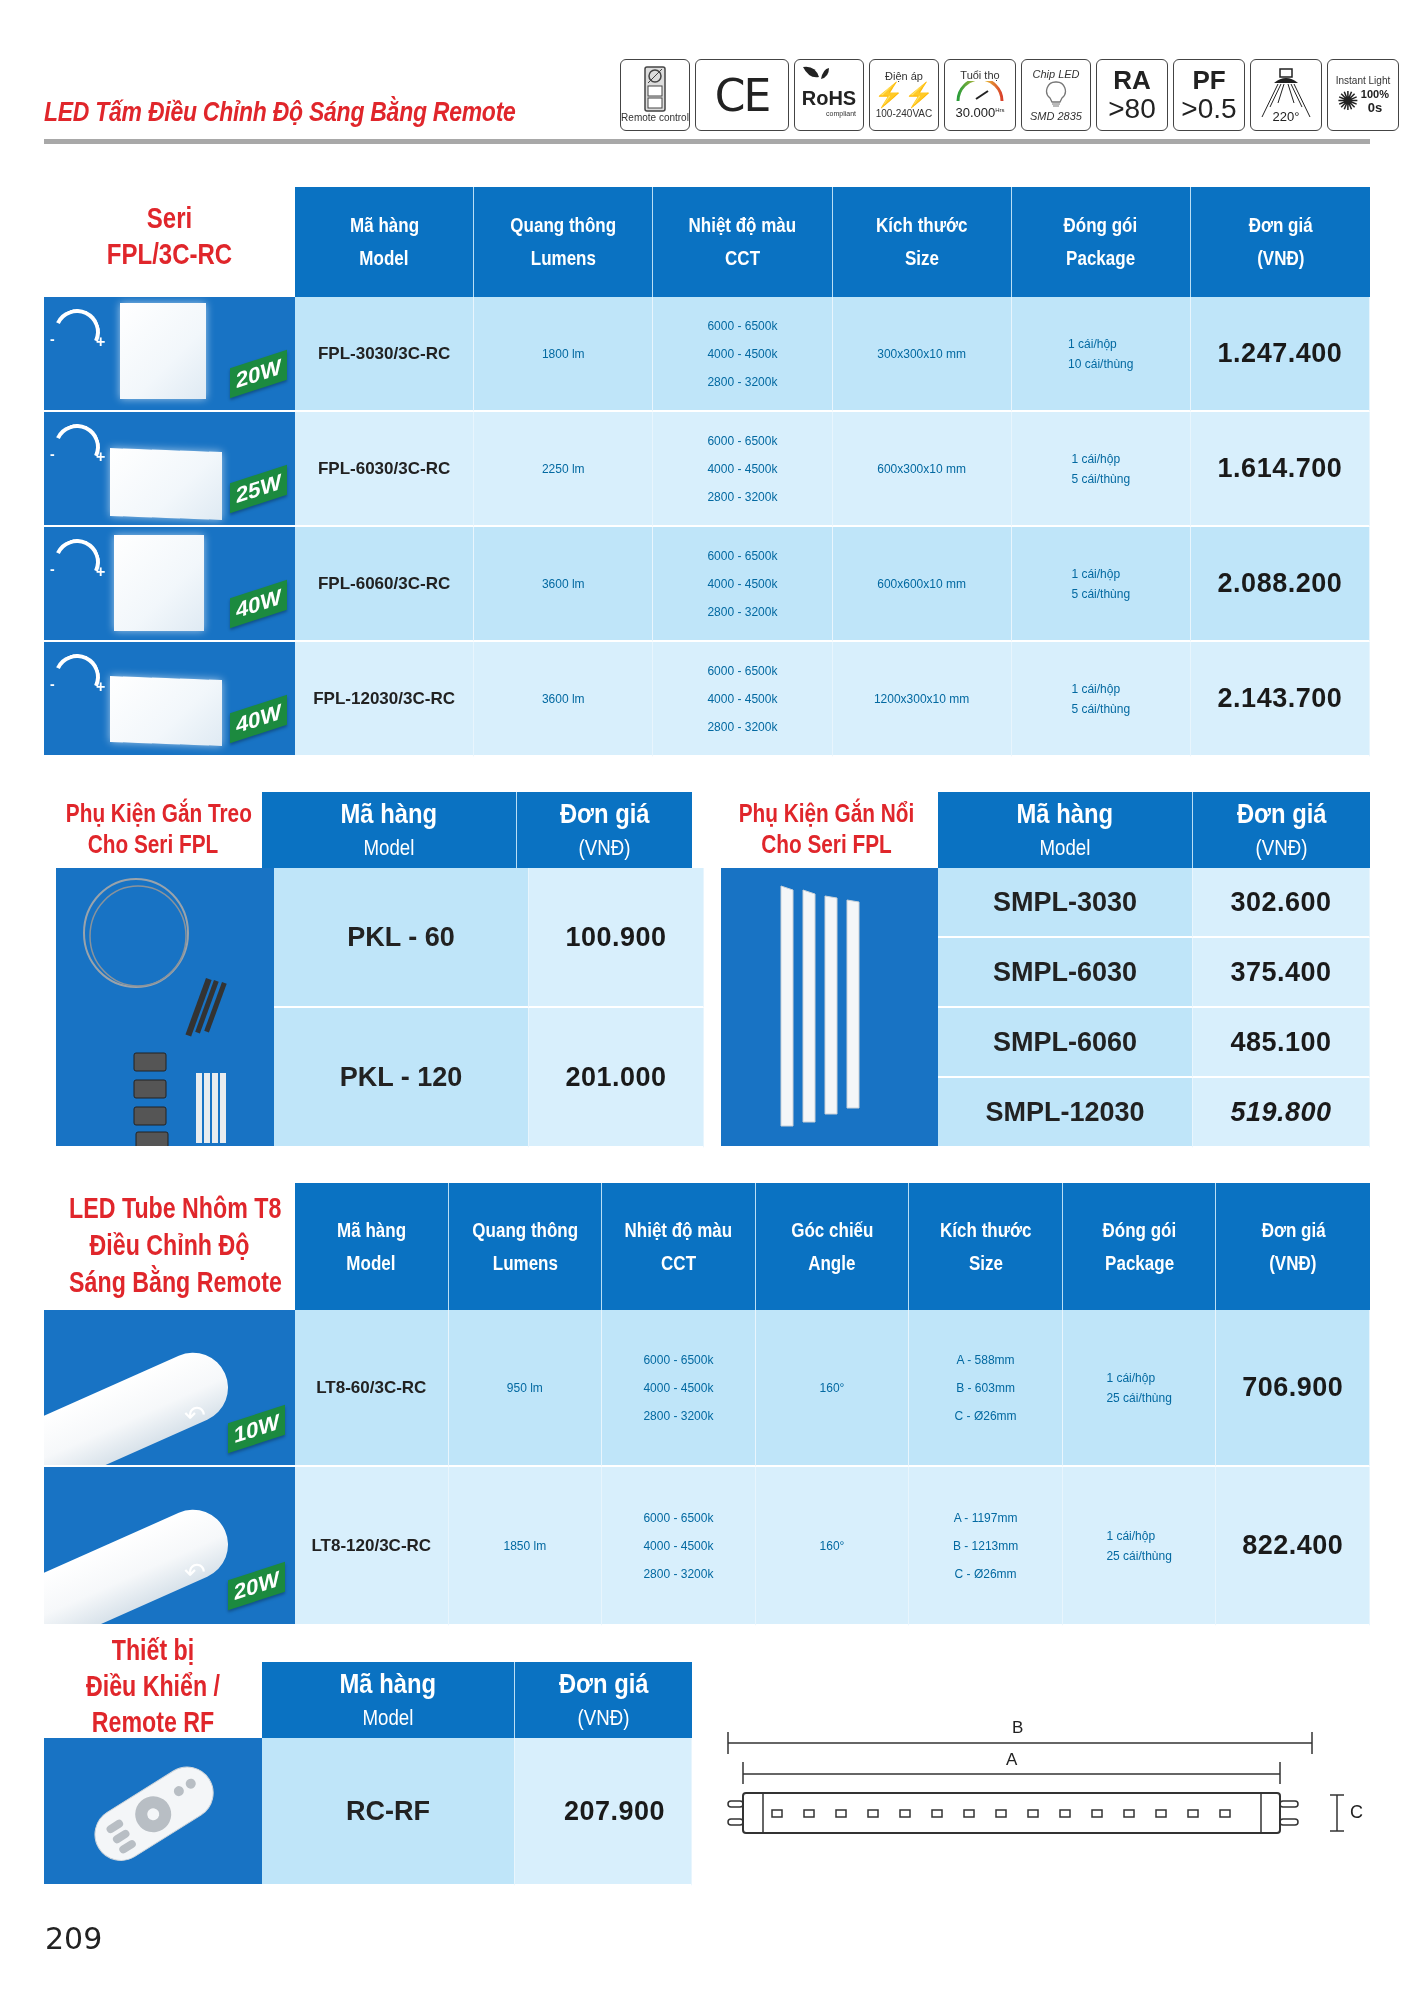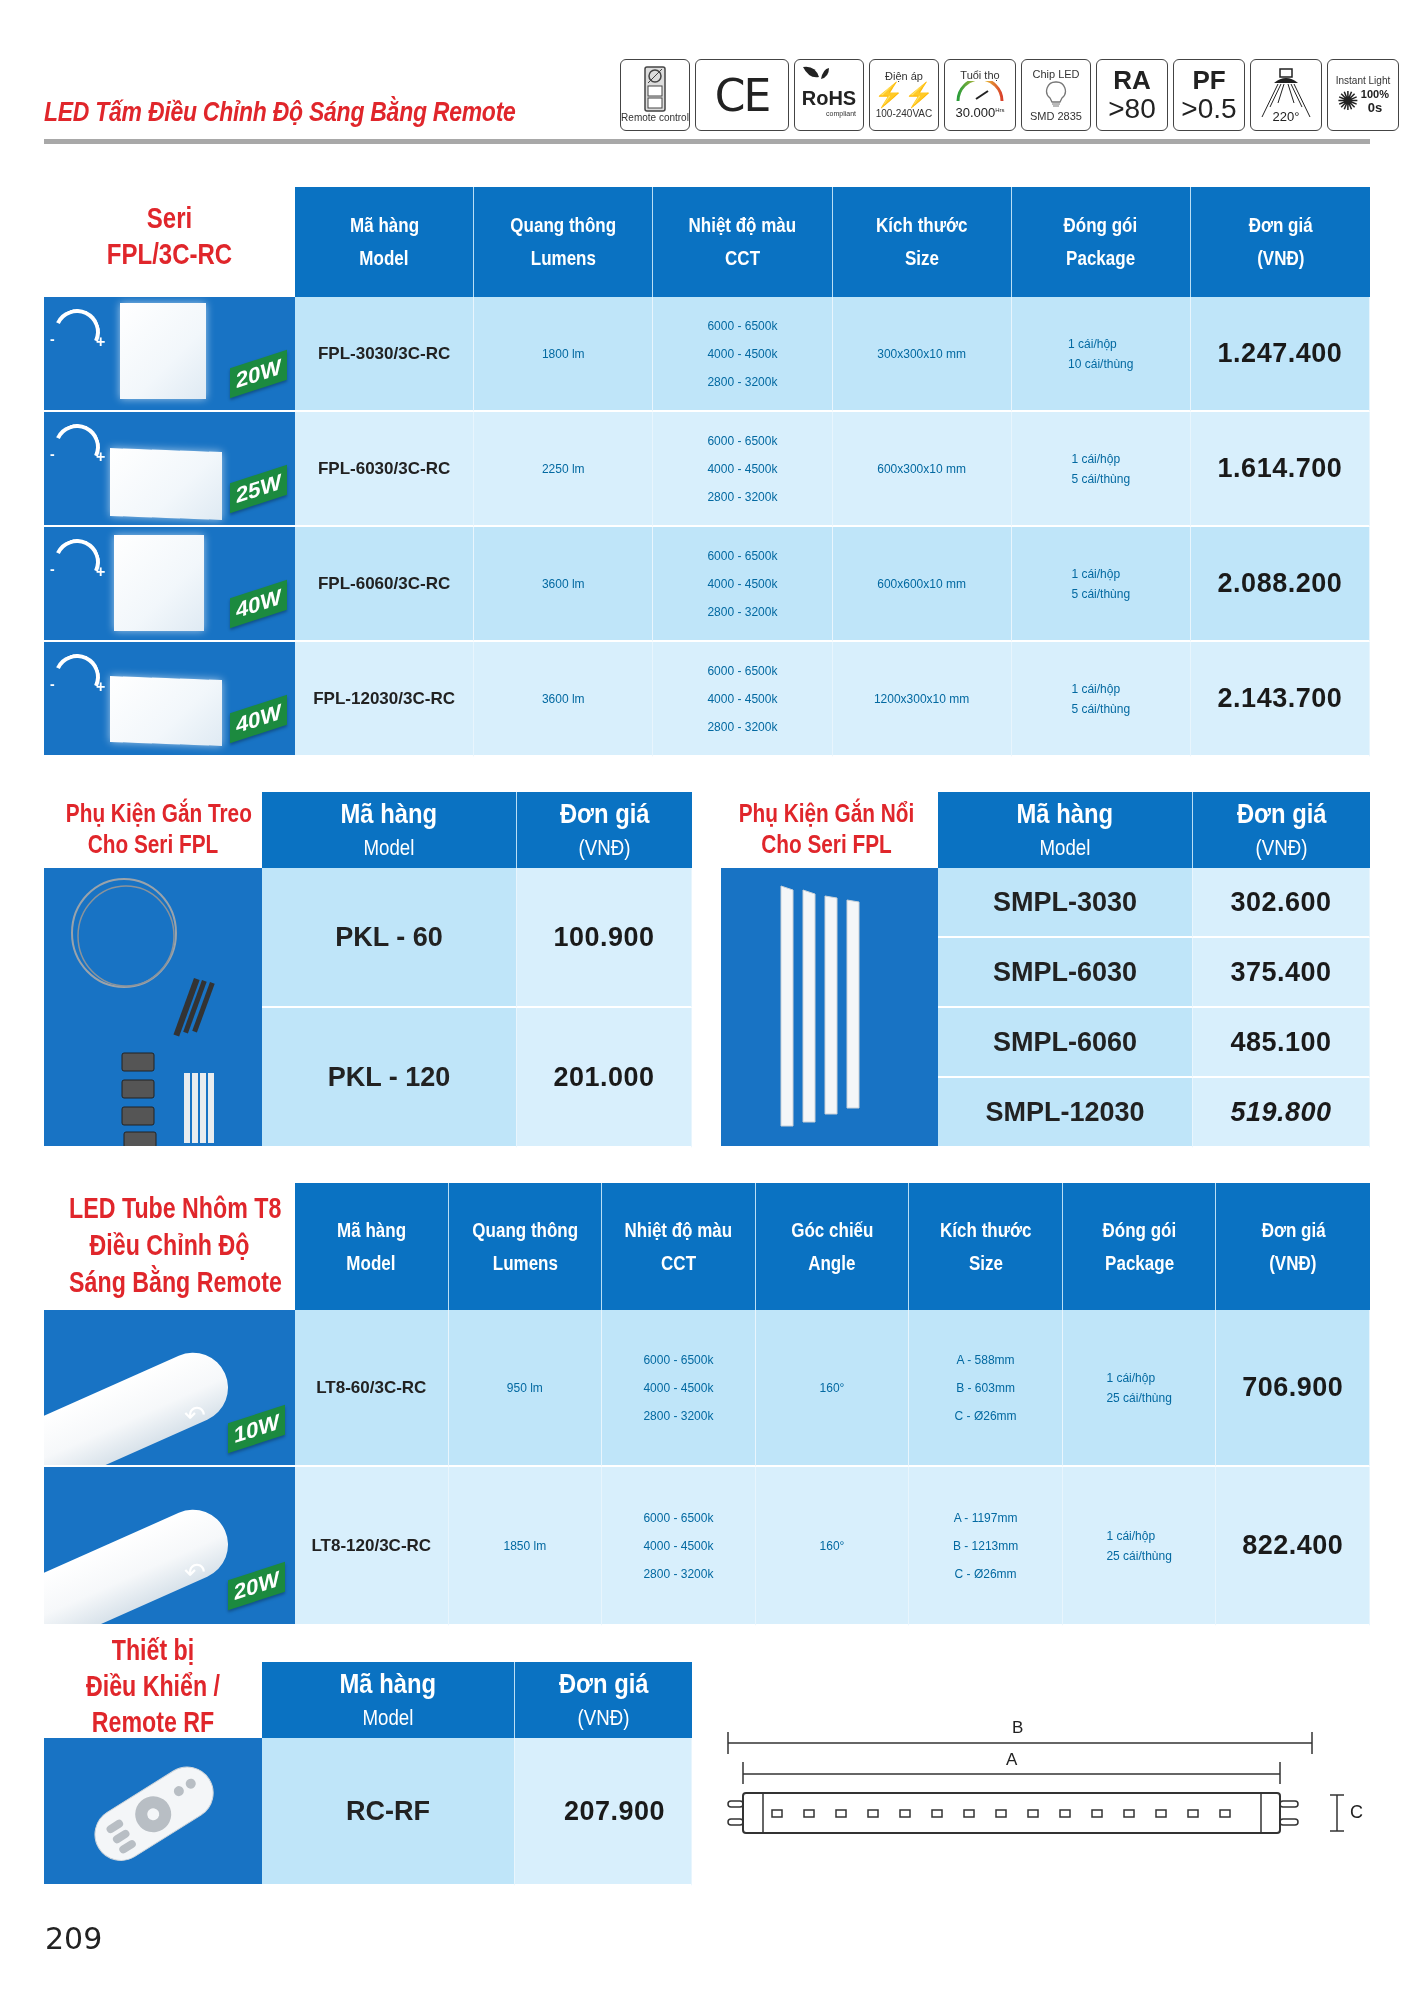--- a/index.html
+++ b/index.html
@@ -106,21 +106,21 @@
             <stop offset="0" stop-color="#2a9d3a"></stop>
             <stop offset="0.6" stop-color="#e9c03a"></stop>
             <stop offset="1" stop-color="#d9402a"></stop>
           </linearGradient>
         </defs>
       <line x1="22" y1="18" x2="34" y2="10" stroke="#222" stroke-width="2"></line>
     </svg>
     <div style="font-size:13px; line-height:14px;"><span>30.000</span><sup style="font-size:6px;">Hrs</sup></div>
   </div>
 
-  <div class="icon-box" style="width:70px;">
+  <div class="icon-box" style="width:70px;font-style:italic;">
     <div class="cap">Chip LED</div>
     <svg width="22" height="30" viewBox="0 0 22 30">
       <path d="M11 2 A9 9 0 0 1 17 18 L15 22 L7 22 L5 18 A9 9 0 0 1 11 2 Z" fill="none" stroke="#777" stroke-width="1.3"></path>
       <line x1="7" y1="24" x2="15" y2="24" stroke="#777"></line>
         <line x1="8" y1="26" x2="14" y2="26" stroke="#777"></line>
     </svg>
     <div class="cap">SMD 2835</div>
   </div>
 
   <div class="icon-box" style="width:72px;">
@@ -311,21 +311,21 @@
 <div class="abs" style="left:262px; top:792px; width:430px; height:76px; display:grid; grid-template-columns: 255px 175px;">
   <div class="hdr">
       <span class="l1 big">Mã hàng</span>
       <span class="l2 thin">Model</span>
     </div>
   <div class="hdr">
       <span class="l1 big">Đơn giá</span>
       <span class="l2 thin">(VNĐ)</span>
     </div>
 </div>
-<div class="abs" style="left:44px; top:868px; width:648px; height:280px; display:grid; grid-template-columns: 218px 255px 175px; grid-template-rows: 140px 140px;">
+<div class="abs" style="left:56px; top:868px; width:648px; height:280px; display:grid; grid-template-columns: 218px 255px 175px; grid-template-rows: 140px 140px;">
   <div class="img-cell" style="grid-row: 1 / span 2;">
     <svg width="218" height="280" viewBox="0 0 218 280">
       <ellipse cx="80" cy="65" rx="52" ry="54" fill="none" stroke="#9aa3ab" stroke-width="2"></ellipse>
       <ellipse cx="82" cy="68" rx="48" ry="50" fill="none" stroke="#8a939b" stroke-width="1.5"></ellipse>
       <g fill="#333">
         <rect x="150" y="110" width="6" height="60" transform="rotate(20 150 110)"></rect>
         <rect x="158" y="112" width="5" height="55" transform="rotate(20 158 112)"></rect>
         <rect x="166" y="114" width="5" height="52" transform="rotate(20 166 114)"></rect>
       </g>
       <g fill="#555" stroke="#222">

